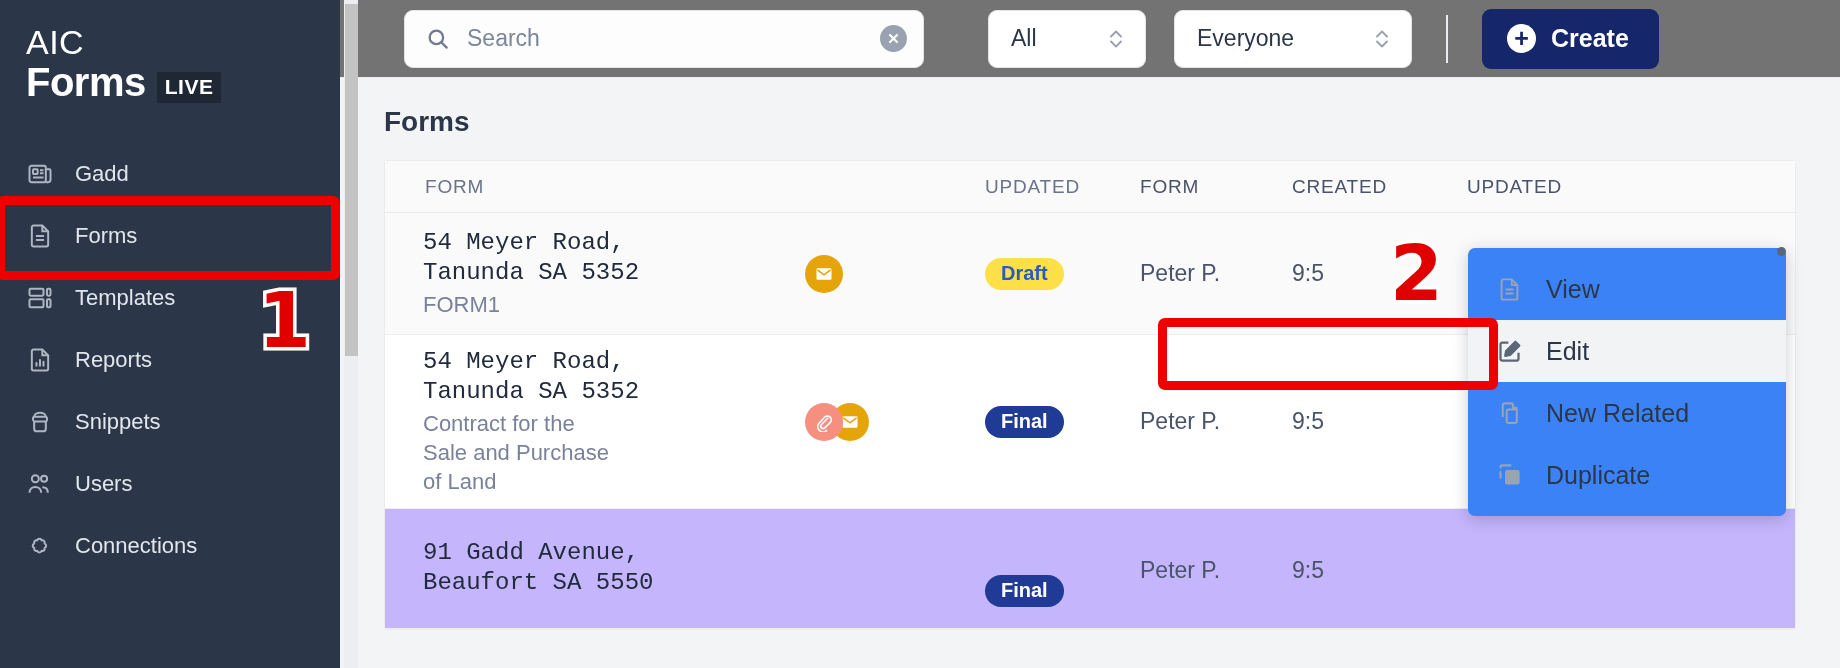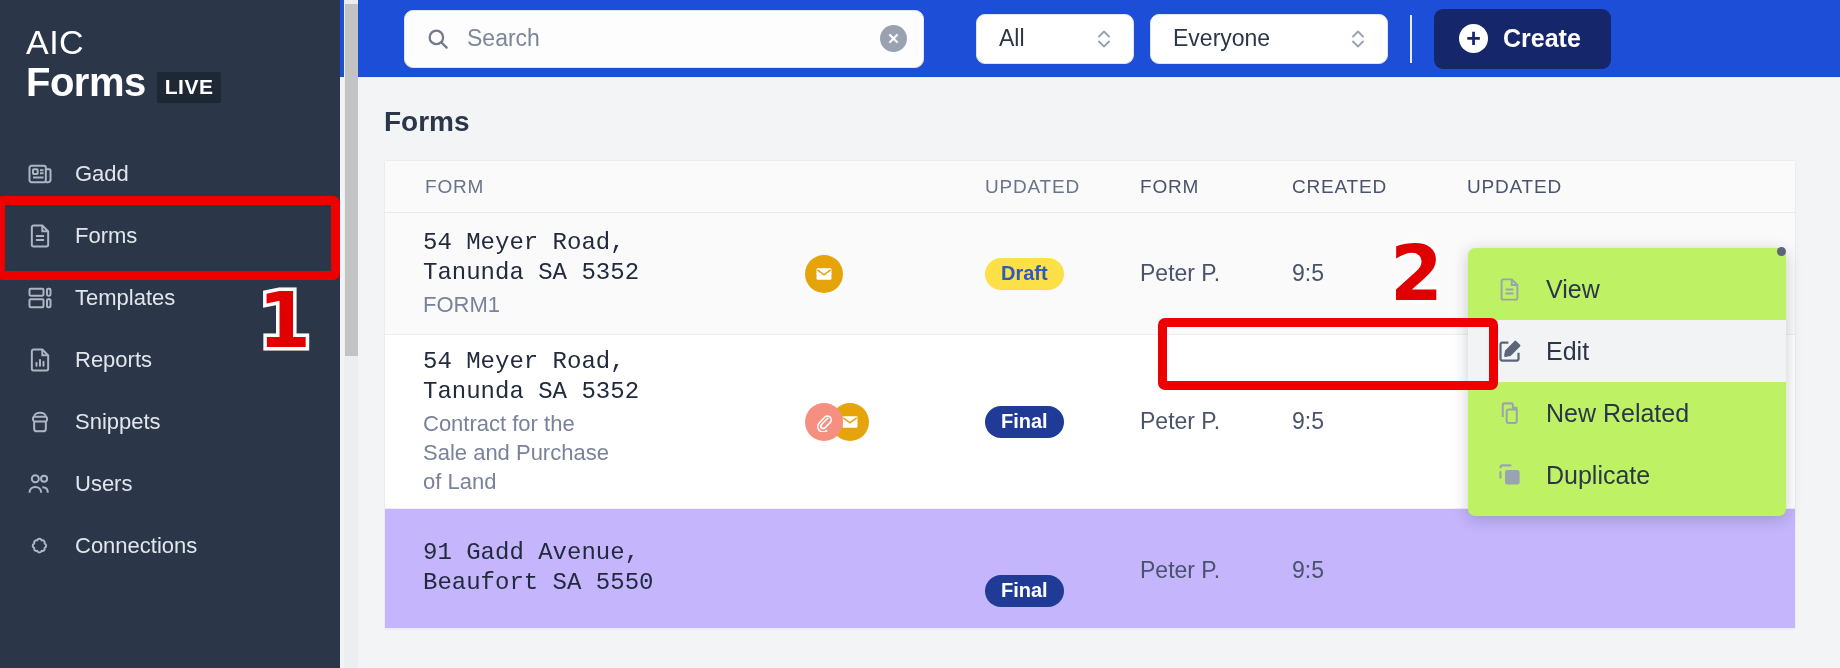--- a/index.html
+++ b/index.html
@@ -53,22 +53,22 @@
   }
   .sb-thumb {
     position: absolute; left: 345px; top: 4px; width: 13px; height: 352px;
     background: #c3c3c3; z-index: 7;
   }
 
   
   .main { flex: 1 1 auto; height: 668px; position: relative; background: #f3f4f6; }
 
   .topbar {
-    height: 78px; background: #1d4ed8;
-    display: flex; align-items: center; gap: 0;
+    height: 78px; background: #737373;
+    display: flex; align-items: center; gap: 12px;
     padding-left: 64px; padding-right: 24px;
     border-bottom: 1px solid #ececf0;
   }
   .search-box {
     width: 520px; height: 58px;
     border: 1px solid #e2e4ea; border-radius: 9px; background: #fdfdfe;
     display: flex; align-items: center; padding: 0 16px 0 20px; gap: 16px;
   }
   .search-ico { flex: 0 0 auto; display: flex; align-items: center; }
   .search-input {
@@ -77,21 +77,21 @@
   }
   .search-input::placeholder { color: #7b869a; }
   .clear-btn {
     width: 27px; height: 27px; border-radius: 50%; background: #9aa2b1;
     display: flex; align-items: center; justify-content: center;
     color: #fff; font-size: 15px; font-weight: 700; flex: 0 0 auto;
     line-height: 1;
   }
 
   .select {
-    height: 50px; border: 1px solid #e2e4ea; border-radius: 9px; background: #fff;
+    height: 58px; border: 1px solid #e2e4ea; border-radius: 9px; background: #fff;
     display: flex; align-items: center; justify-content: space-between;
     padding: 0 20px 0 22px; font-size: 23px; color: #2b3748;
   }
   .sel-all { width: 158px; margin-left: 52px; }
   .sel-everyone { width: 238px; margin-left: 16px; }
   .chev { display: flex; flex-direction: column; gap: 3px; color: #9aa2b1; }
 
   .divider-v { width: 2px; height: 48px; background: #ececf0; margin-left: 22px; margin-right: 22px; }
 
   .create-btn {
@@ -151,21 +151,21 @@
     width: 38px; height: 38px; border-radius: 50%;
     display: flex; align-items: center; justify-content: center;
     flex: 0 0 auto;
   }
   .pill-mail { background: #e5a50a; }
   .pill-clip { background: #f58f80; margin-right: -12px; z-index: 1; }
 
   
   .ctx-menu {
     position: absolute; left: 1128px; top: 248px; width: 318px;
-    background: #bef264; border-radius: 7px;
+    background: #3b82f6; border-radius: 7px;
     box-shadow: 0 3px 16px rgba(20,28,45,0.22);
     padding: 10px 0 10px 0; z-index: 20;
   }
   .ctx-item {
     display: flex; align-items: center; gap: 22px;
     height: 62px; padding-left: 26px;
     font-size: 25px; color: #2b3748;
   }
   .ctx-item.hl { background: #f2f3f5; }
   .ctx-ico { width: 30px; height: 30px; flex: 0 0 30px; display: flex; align-items: center; justify-content: center; }

